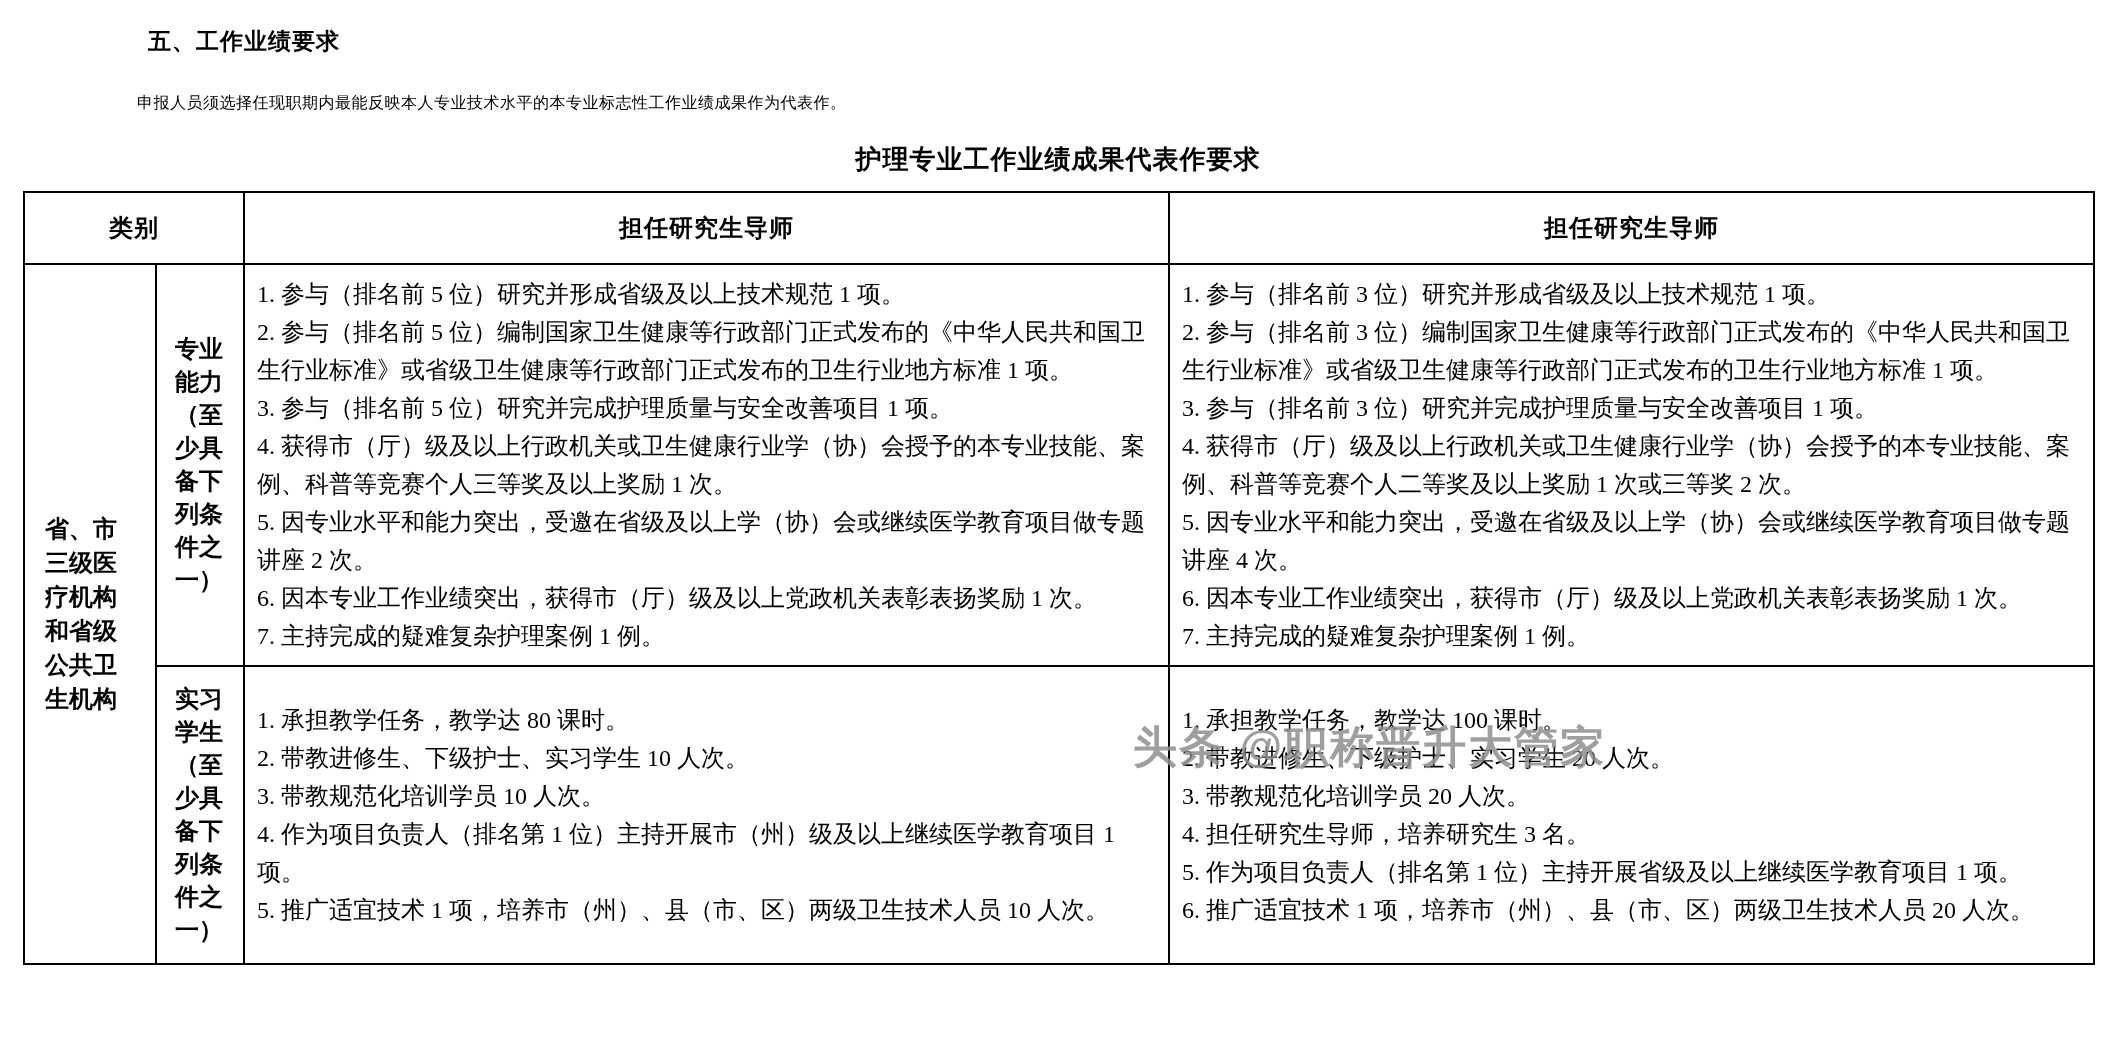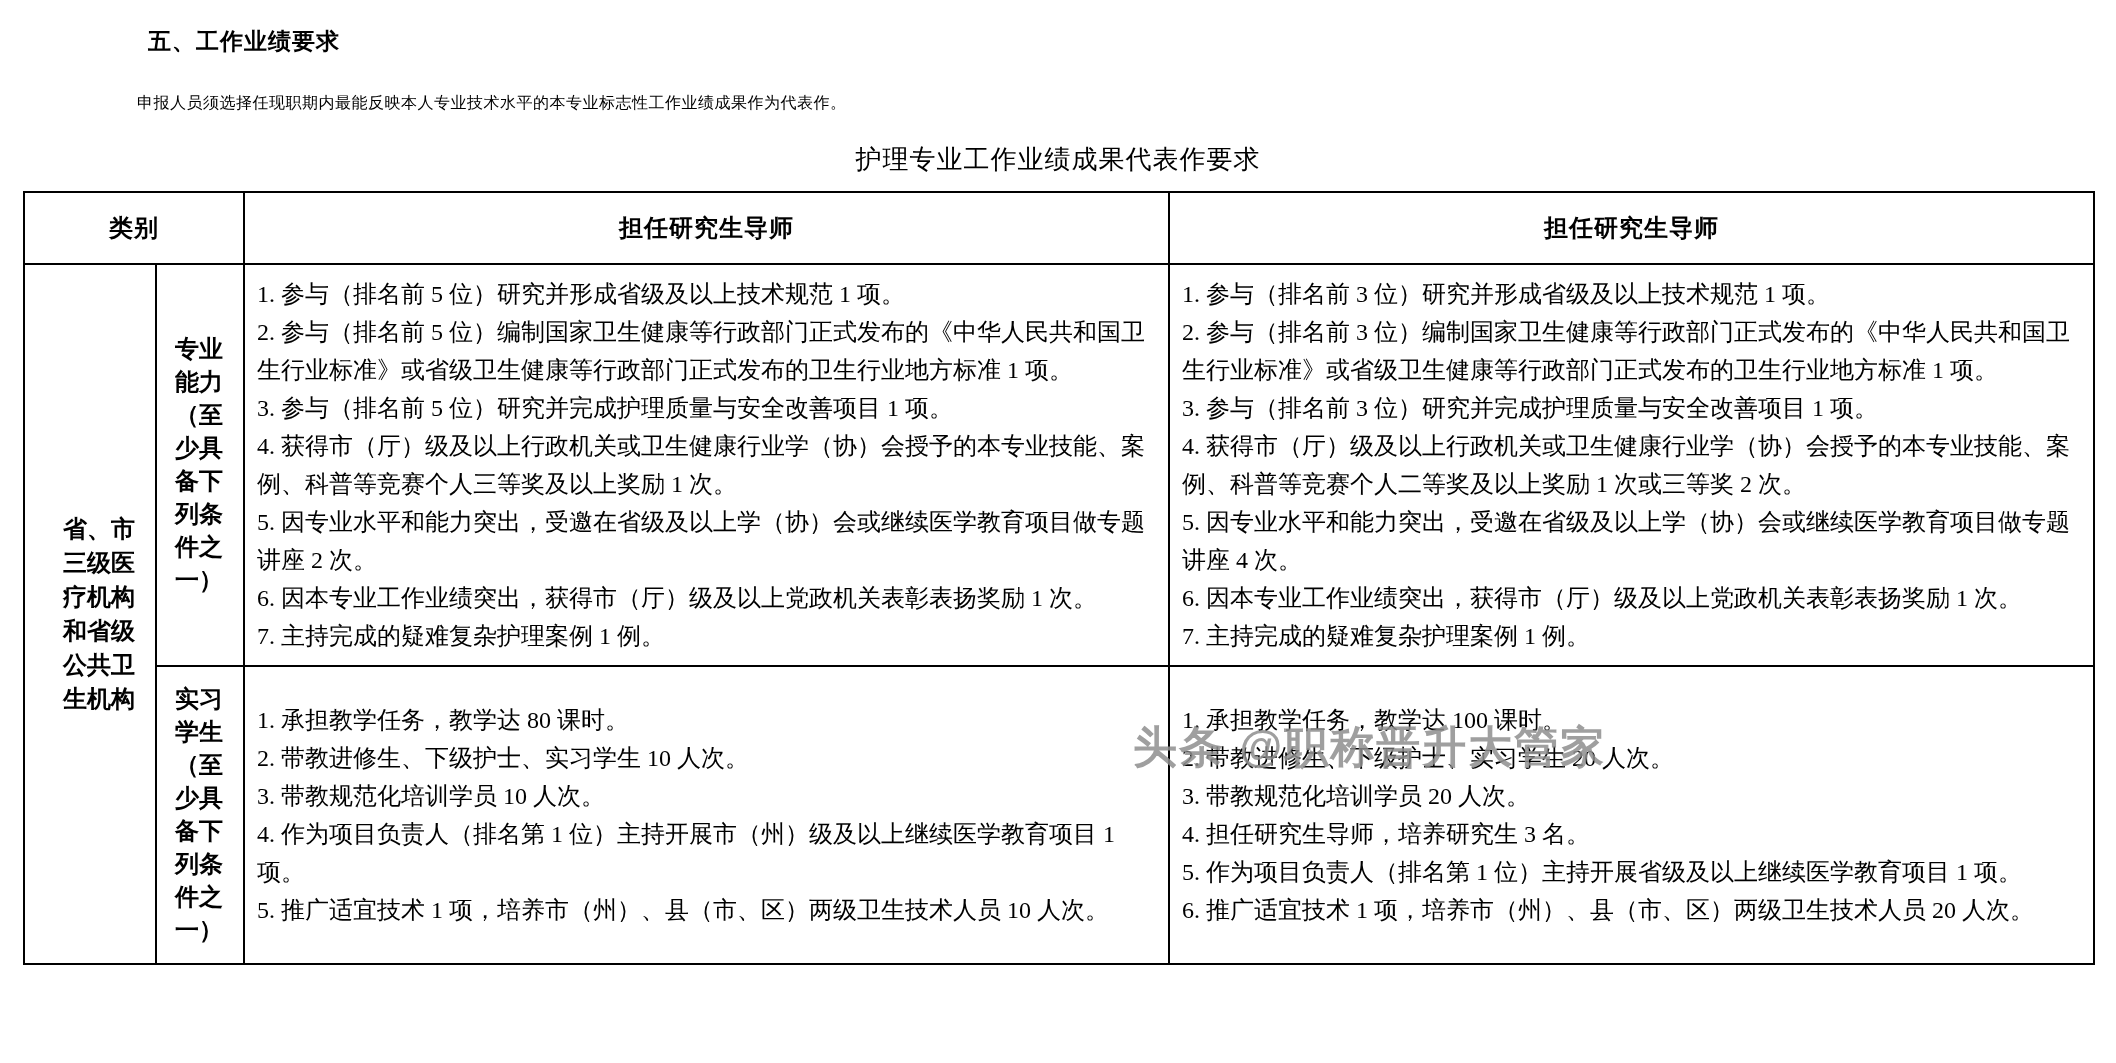--- a/index.html
+++ b/index.html
@@ -24,21 +24,21 @@
     letter-spacing: 1px;
   }
   .intro {
     font-size: 16px;
     margin: 36px 0 8px 114px;
     letter-spacing: 0.5px;
   }
   .table-title {
     text-align: center;
     font-size: 26px;
-    font-weight: normal;
+    font-weight: bold;
     margin-top: 28px;
     letter-spacing: 1px;
   }
   table.req-table {
     border-collapse: collapse;
     table-layout: fixed;
     width: 2070px;
     margin-top: 14px;
   }
   .req-table th, .req-table td {
@@ -49,21 +49,21 @@
     font-size: 24px;
     font-weight: bold;
     height: 72px;
     text-align: center;
     vertical-align: middle;
     letter-spacing: 1px;
   }
   .group-cell {
     font-size: 24px;
     font-weight: bold;
-    text-align: right;
+    text-align: left;
     vertical-align: middle;
     line-height: 34px;
     padding: 0 20px;
     margin-left: 18px;
   }
   .ability-cell {
     font-size: 24px;
     font-weight: bold;
     text-align: left;
     vertical-align: middle;

